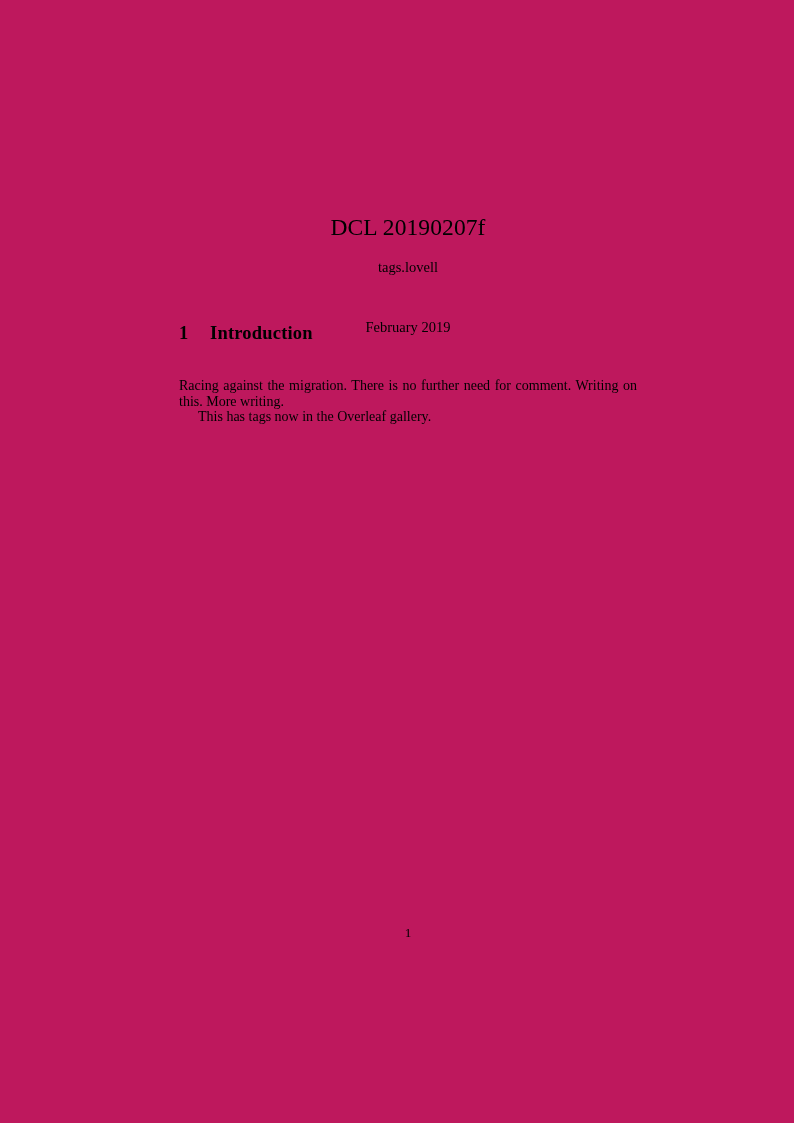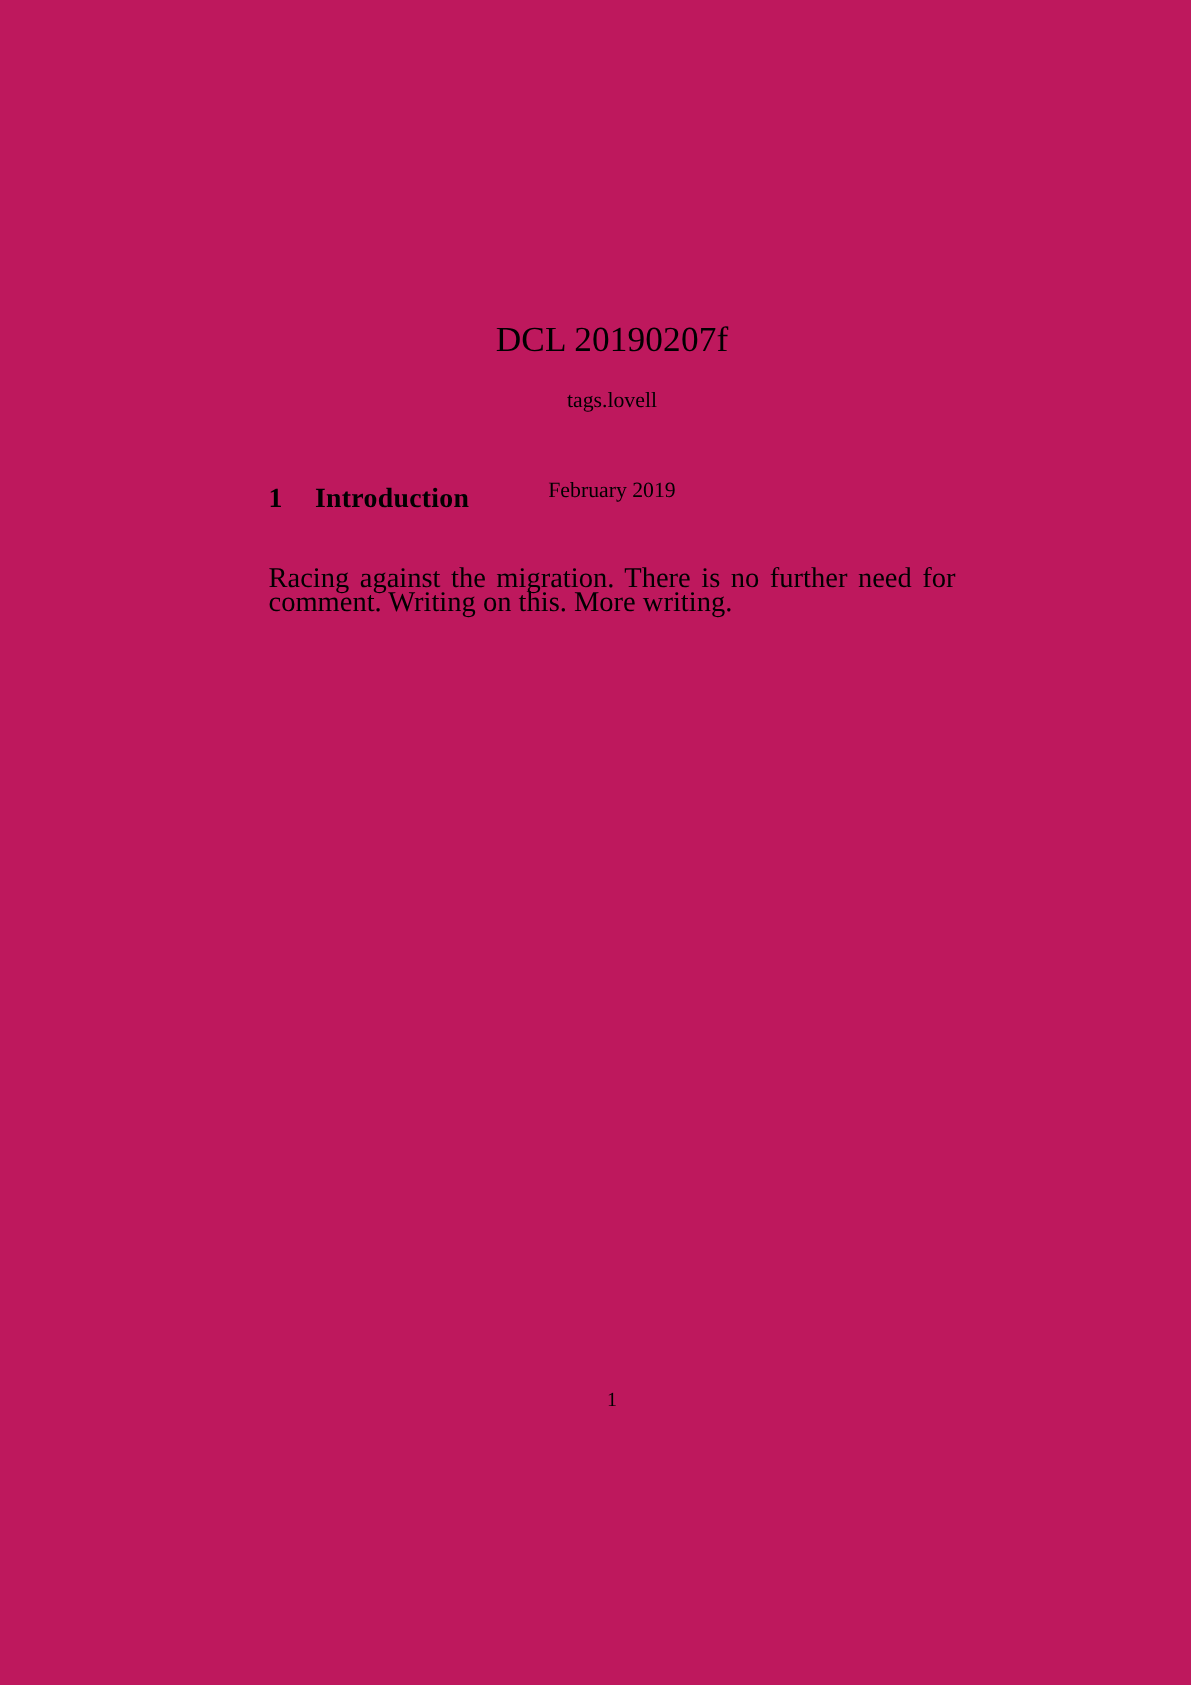--- a/index.html
+++ b/index.html
@@ -68,21 +68,21 @@
   }
   .section-heading .secnum {
     display: inline-block;
     width: 31px;
   }
   .body-block {
     position: absolute;
     top: 378px;
     left: 0;
     width: 458px;
-    font-size: 19px;
+    font-size: 14px;
     line-height: 15.6px;
     text-align: justify;
   }
   .para {
     margin: 0;
     padding: 0;
   }
   .para.indent {
     text-indent: 19px;
   }
@@ -106,18 +106,19 @@
     <div class="doc-author">tags.lovell</div>
 
     <div class="doc-date">February 2019</div>
 
     <div class="section-heading">
       <span class="secnum">1</span><span>Introduction</span>
     </div>
 
     <div class="body-block">
       <p class="para">Racing against the migration. There is no further need for comment. Writing on this. More writing.</p>
+      <p class="para indent">This has tags now in the Overleaf gallery.</p>
     </div>
 
     <div class="page-number">1</div>
 
   </div>
 </div>
 
 </body></html>

